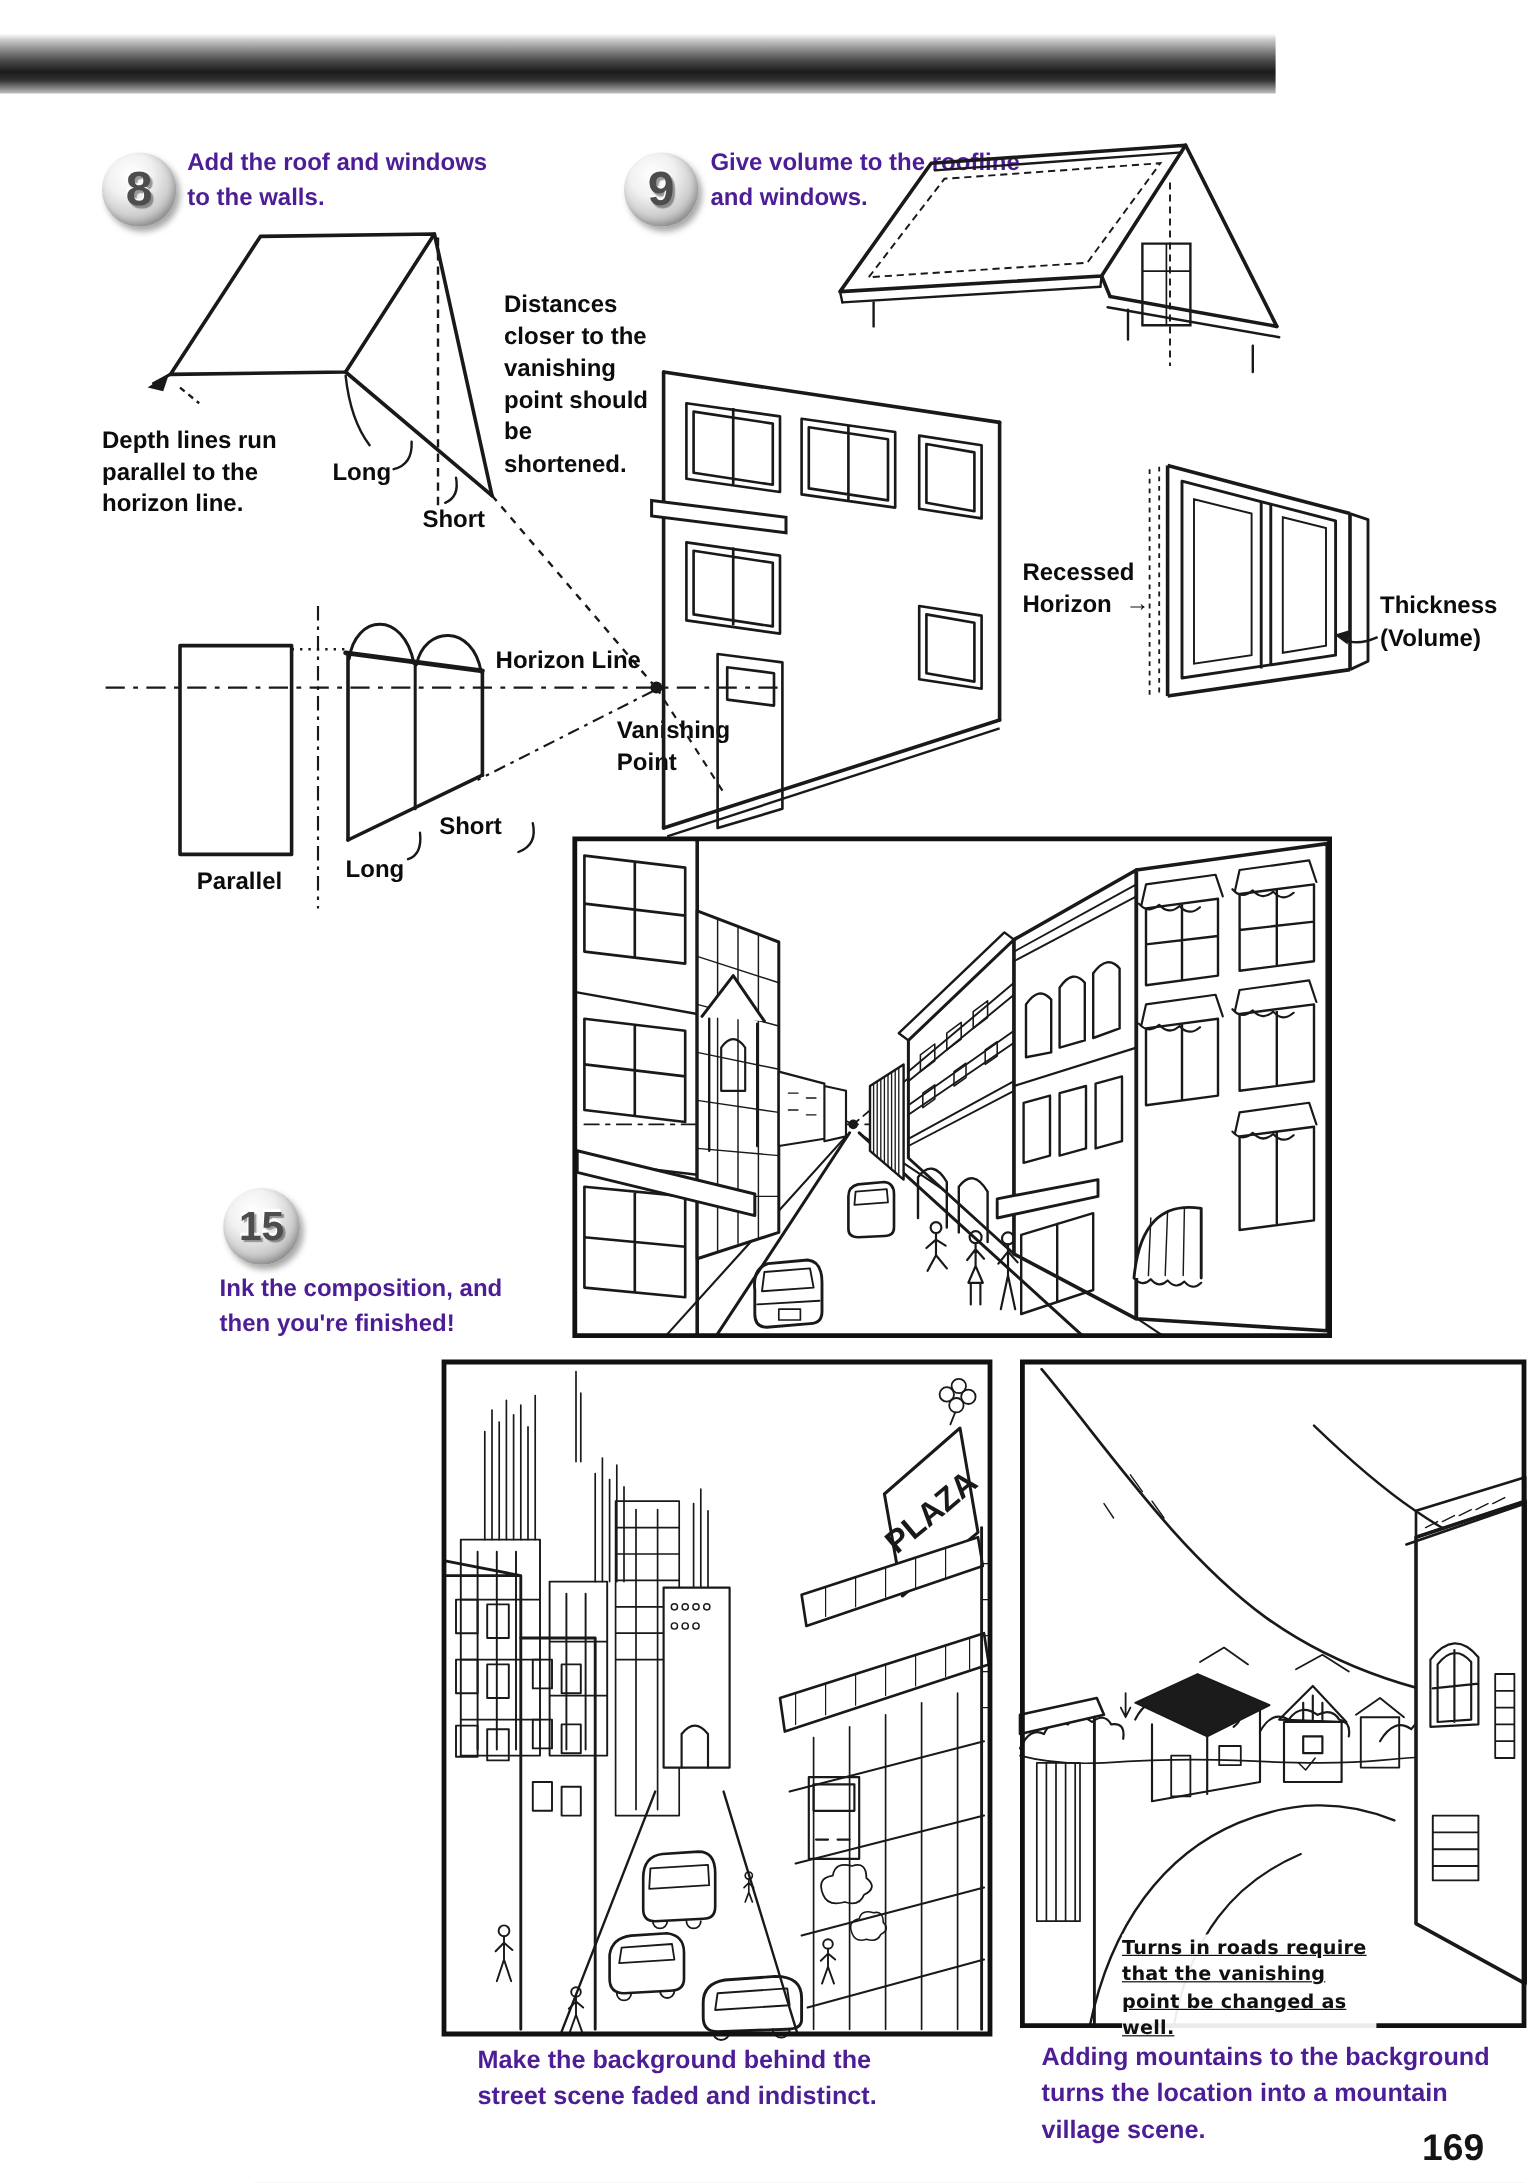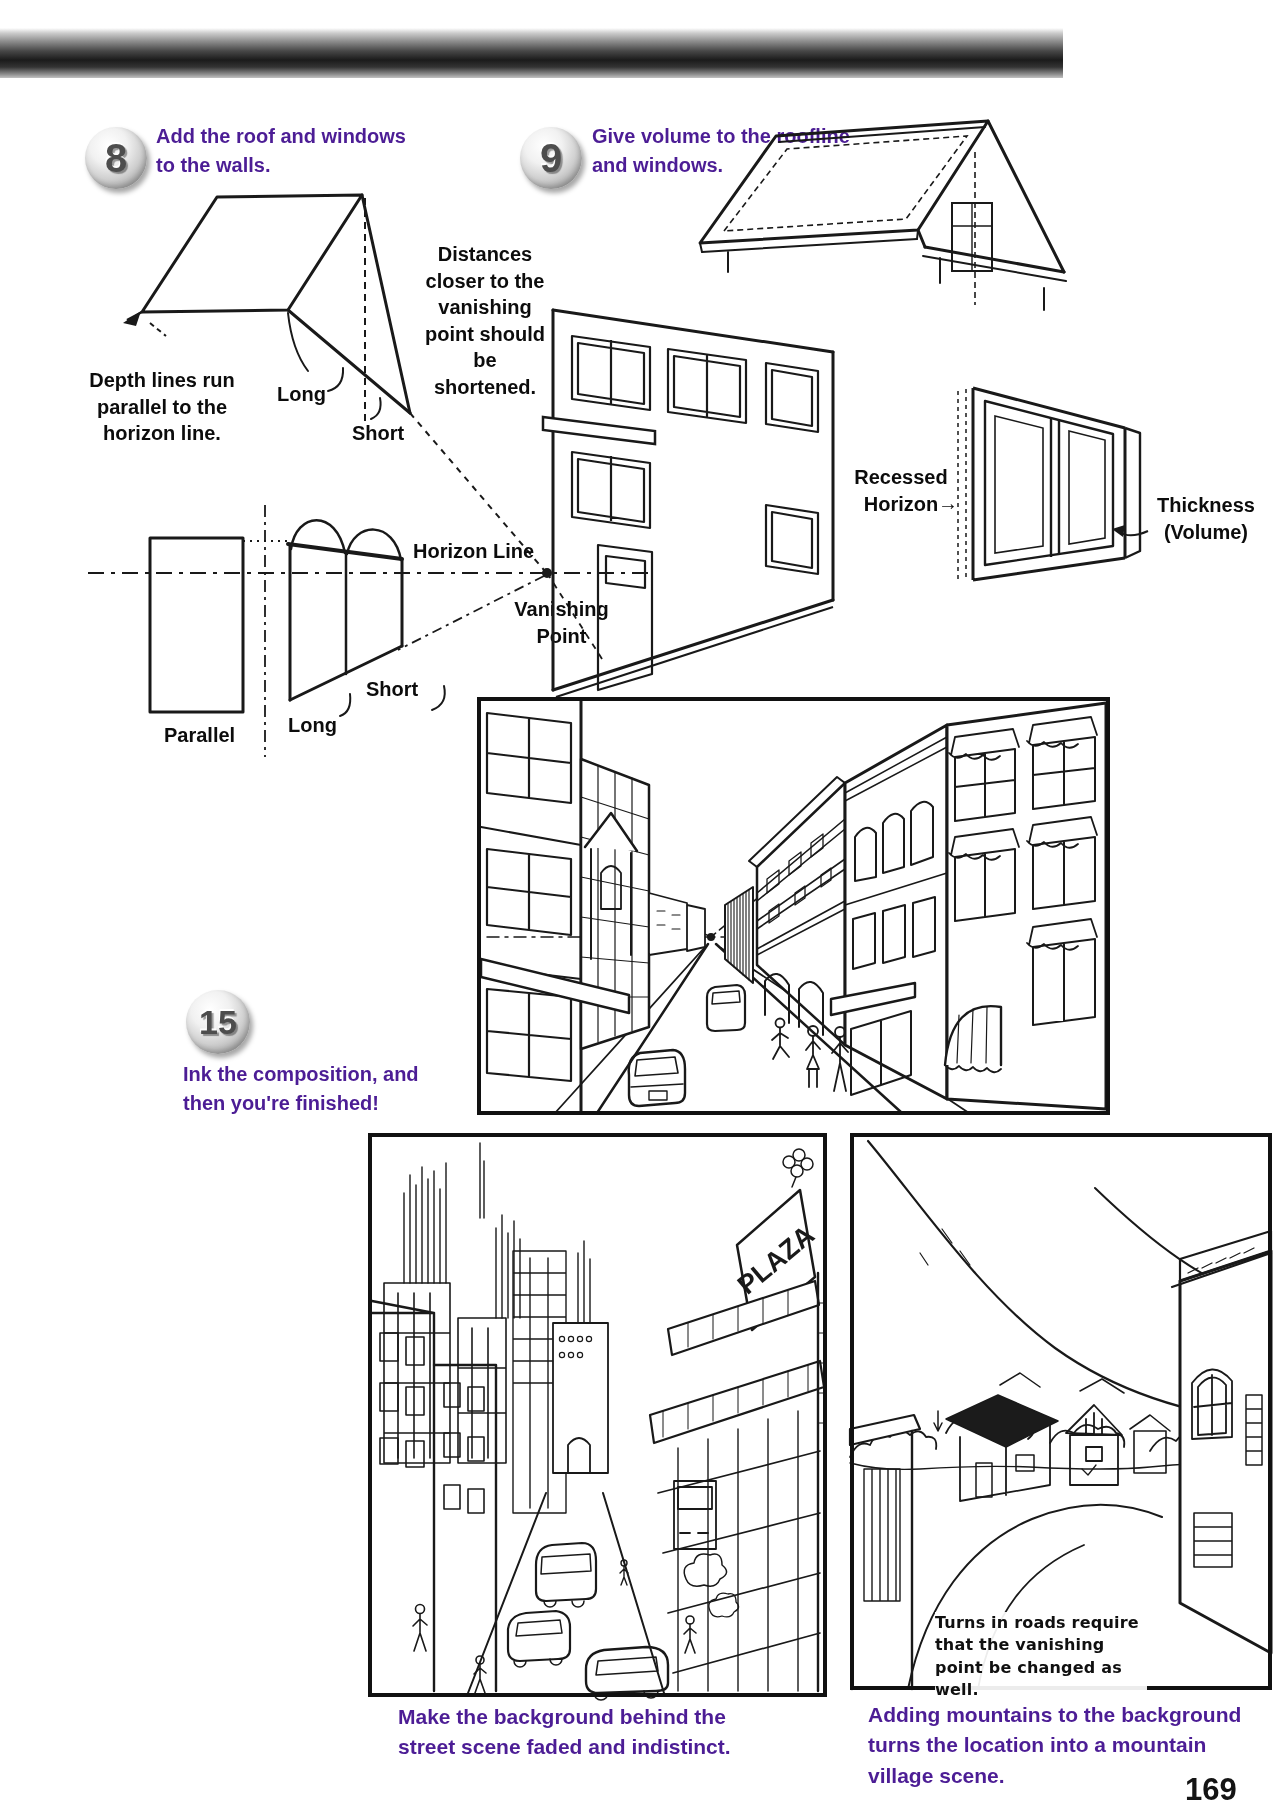--- a/index.html
+++ b/index.html
@@ -16,25 +16,26 @@
     position:absolute; border-radius:50%;
     background:radial-gradient(circle at 38% 30%, #ffffff 0%, #f1f1f1 32%, #cfcfcf 58%, #a2a2a2 82%, #7d7d7d 100%);
     box-shadow:3px 4px 5px rgba(0,0,0,.35), inset -2px -3px 5px rgba(0,0,0,.18);
     display:flex; align-items:center; justify-content:center;
   }
   .badge span {
     font-weight:bold; color:#4d4d4d; line-height:1;
     text-shadow:-1px -2px 0 rgba(255,255,255,.9), 2px 2px 1px rgba(0,0,0,.38);
   }
   .cap { position:absolute; font-weight:bold; font-size:20px; line-height:1.45; color:#4c1d95; }
-  .lbl { position:absolute; font-weight:bold; font-size:20px; line-height:1.33; color:#0c0c0c;text-align:center; }
+  .lbl { position:absolute; font-weight:bold; font-size:20px; line-height:1.33; color:#0c0c0c; }
   .note {
     position:absolute; font-family:"DejaVu Sans", sans-serif; font-weight:bold;
     font-size:16px; line-height:1.4; color:#101010; letter-spacing:.2px;
     background:rgba(255,255,255,.92);
+    text-decoration:underline;
   }
   .pagenum { position:absolute; font-size:31px; font-weight:700; color:#141414; }
   svg { position:absolute; overflow:visible; }
   svg * { vector-effect:non-scaling-stroke; }
 </style>
 </head>
 <body>
 
 <div class="page">
 
@@ -54,21 +55,21 @@
     <path d="M142,312 L127,320" stroke="#191919" stroke-width="2.5" fill="none"></path>
     <polygon points="123,323 141,311 136,326" fill="#191919"></polygon>
     <path d="M150,323 L166,336" stroke="#191919" stroke-width="2" stroke-dasharray="5 4" fill="none"></path>
     <path d="M365,198 V422" stroke="#191919" stroke-width="2" stroke-dasharray="7 5" fill="none"></path>
     <g stroke="#191919" fill="none" stroke-width="2" stroke-linecap="round">
       <path d="M288,313 Q292,350 308,371"></path>
       <path d="M328,391 Q344,387 343,368"></path>
       <path d="M371,419 Q383,414 380,398"></path>
     </g>
   </svg>
-  <div class="lbl" style="left:85px;top:367px;width:154px">Depth lines run parallel to the horizon line.</div>
+  <div class="lbl" style="left:85px;top:354px;width:154px">Depth lines run parallel to the horizon line.</div>
   <div class="lbl" style="left:277px;top:381px">Long</div>
   <div class="lbl" style="left:352px;top:420px">Short</div>
   <div class="lbl" style="left:420px;top:241px;width:130px">Distances closer to the vanishing point should be shortened.</div>
 
   <svg style="left:80px;top:380px" width="580" height="395" viewBox="80 380 580 395">
     <path d="M410,413 L544,570" stroke="#191919" stroke-width="2" stroke-dasharray="6 6" fill="none"></path>
     <path d="M88,573 H652" stroke="#191919" stroke-width="2" stroke-dasharray="16 7 4 7" fill="none"></path>
     <path d="M265,505 V757" stroke="#191919" stroke-width="1.8" stroke-dasharray="12 5 3 5" fill="none"></path>
     <path d="M243,541 H292" stroke="#191919" stroke-width="2" stroke-dasharray="2 5" fill="none"></path>
     <path d="M544,576 L398,650" stroke="#191919" stroke-width="1.8" stroke-dasharray="10 5 3 5" fill="none"></path>

